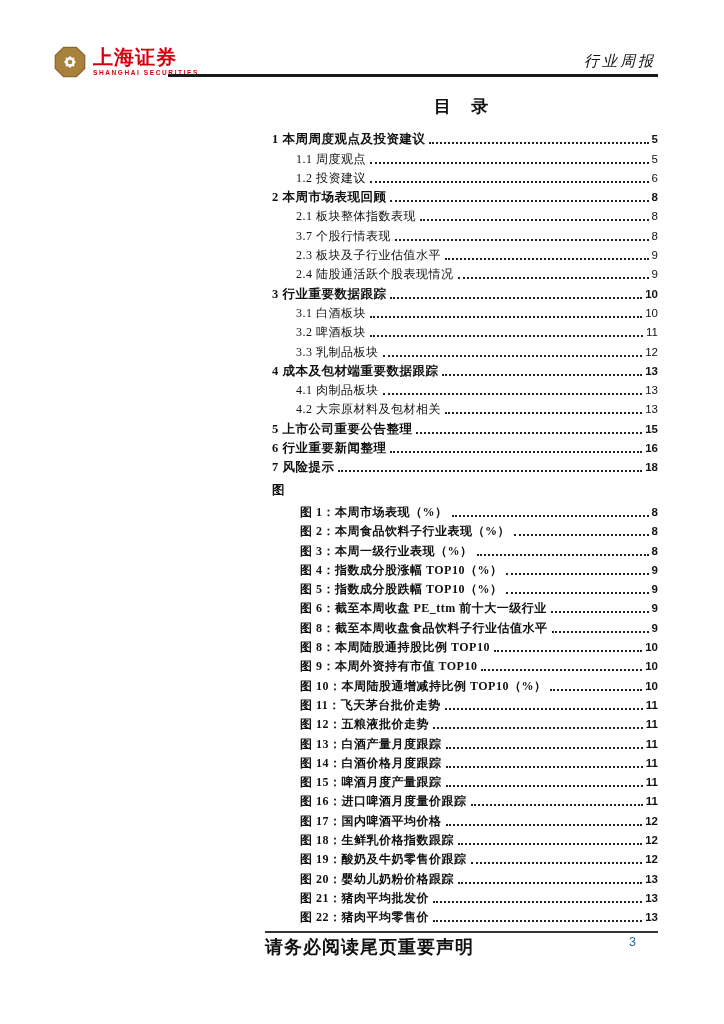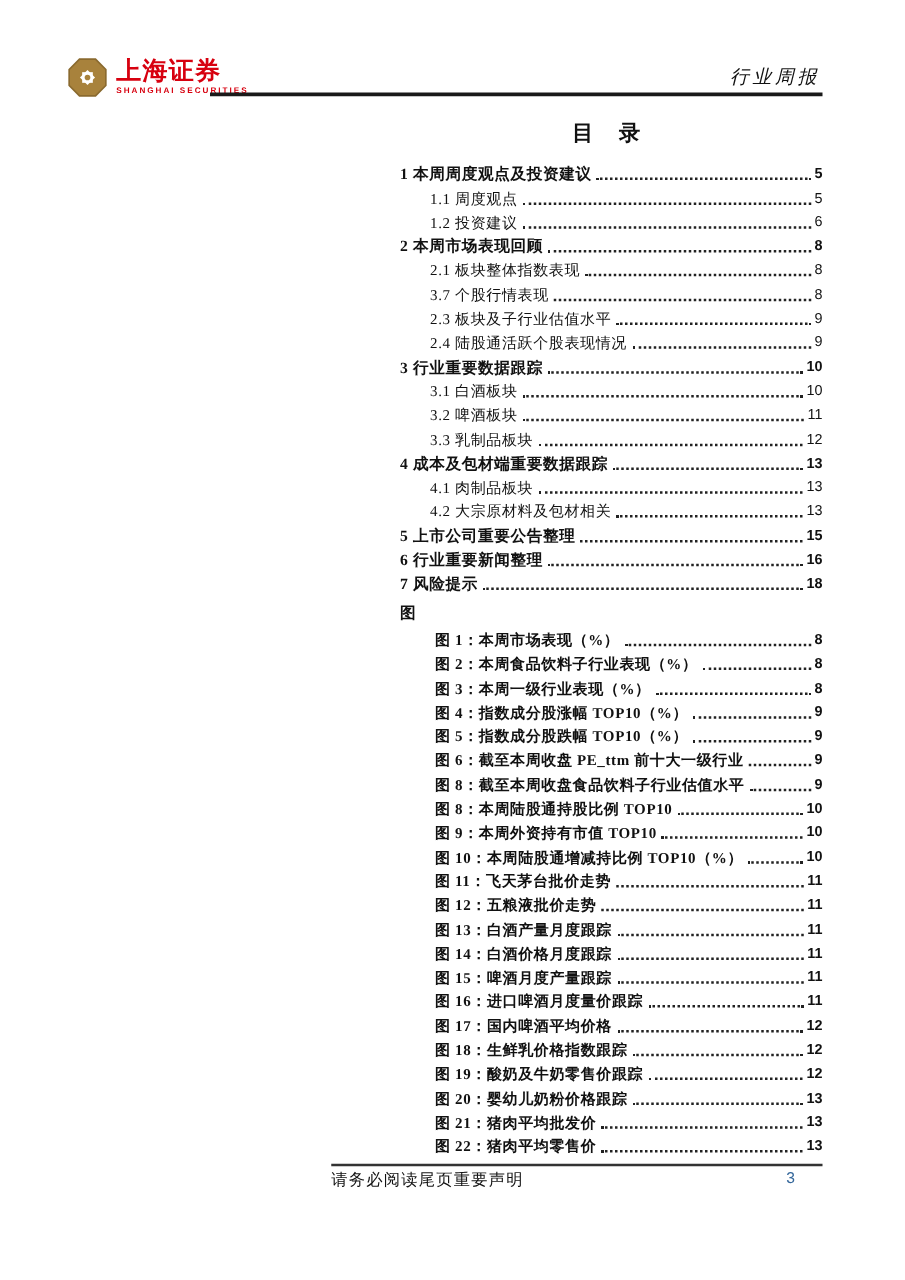--- a/index.html
+++ b/index.html
@@ -31,21 +31,21 @@
     position: absolute; right: 68px; top: 52px;
     font-size: 15px; font-weight: normal; font-style: italic;
     letter-spacing: 3px;
   }
   .header-rule {
     position: absolute; left: 168px; right: 66px; top: 74px;
     height: 2.5px; background: #1a1a1a;
   }
 
   
-  .content { position: absolute; left: 272px; right: 66px; top: 96px; margin-left: 48px; }
+  .content { position: absolute; left: 272px; right: 66px; top: 96px; }
   .toc-title {
     text-align: center; font-size: 17px; font-weight: bold;
     letter-spacing: 8px; line-height: 22px; margin: 0 0 10px 0;
   }
 
   .toc-row {
     display: flex; align-items: flex-end;
     height: 19.3px; font-size: 12px; line-height: 16px;
     white-space: nowrap;
   }
@@ -71,21 +71,21 @@
 
   
   .footer-rule {
     position: absolute; left: 265px; right: 66px; top: 931px;
     height: 1.5px; background: #333;
   }
   .footer-bar {
     position: absolute; left: 265px; right: 66px; top: 935px;
     display: flex; justify-content: space-between; align-items: flex-start;
   }
-  .disclaimer { font-weight: normal; font-size: 13px; letter-spacing: 1px; text-align: center; }
+  .disclaimer { font-weight: bold; font-size: 18px; letter-spacing: 1px; text-align: center; }
   .page-num {
     font-family: "Liberation Sans", "DejaVu Sans", sans-serif;
     font-size: 12.5px; color: var(--pgnum-blue); margin-right: 22px;
   }
 </style>
 </head>
 <body style="--brand-red: #D7000F; --pgnum-blue: #33669A;">
 
 <div class="page">
 

